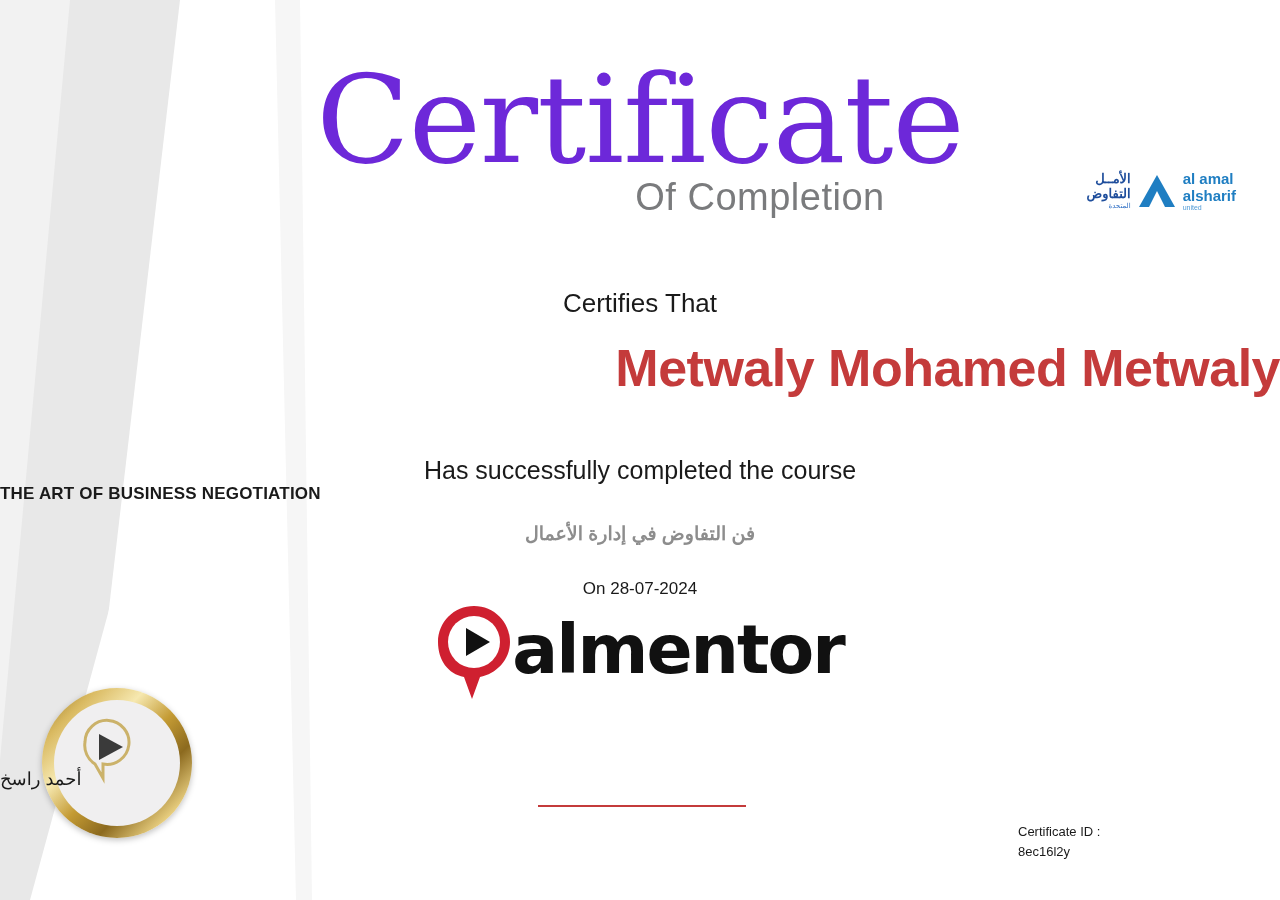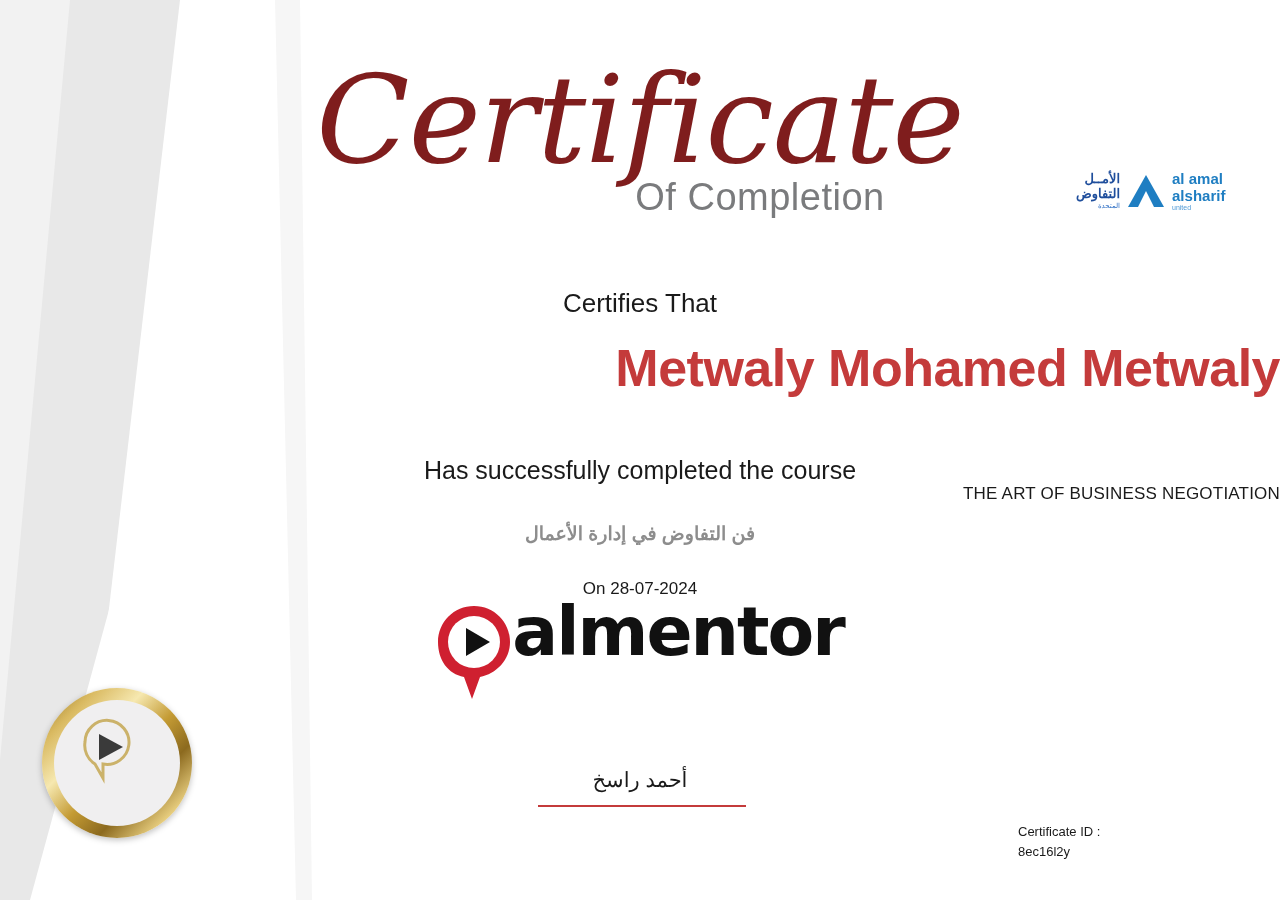--- a/index.html
+++ b/index.html
@@ -87,24 +87,23 @@
   
   .title-wrap {
     position: absolute;
     left: 0;
     top: 58px;
     width: 1280px;
     text-align: center;
   }
   .title-script {
     font-family: "DejaVu Serif", serif;
-    font-style: italic;
     font-size: 122px;
     line-height: 1.02;
-    color: #7f1d1d;
+    color: #6d28d9;
     letter-spacing: -1px;
     font-weight: 400;
   }
   .title-sub {
     margin-top: -6px;
     font-family: "Liberation Sans", sans-serif;
     font-size: 38px;
     color: #7a7b7d;
     letter-spacing: 0.5px;
     padding-left: 240px;
@@ -112,20 +111,21 @@
 
   
   .partner-logo {
     position: absolute;
     right: 44px;
     top: 168px;
     width: 160px;
     height: 46px;
     display: flex;
     align-items: center;
+    justify-content: flex-end;
     gap: 6px;
   }
   .partner-ar {
     text-align: right;
     color: #1f4e9c;
     font-size: 13px;
     font-weight: bold;
     line-height: 1.15;
     direction: rtl;
   }
@@ -175,24 +175,24 @@
     text-align: center;
     font-size: 25px;
     color: #1a1a1a;
     margin-top: 44px;
   }
   .course-en {
     position: absolute;
     left: 0;
     top: 484px;
     width: 1280px;
-    text-align: right;
+    text-align: left;
     font-size: 17px;
     color: #1a1a1a;
-    font-weight: normal;
+    font-weight: bold;
     letter-spacing: 0.2px;
   }
   .course-ar {
     position: absolute;
     left: 0;
     top: 522px;
     width: 1280px;
     text-align: center;
     font-size: 19px;
     color: #8d8d8d;
@@ -209,20 +209,21 @@
     color: #1a1a1a;
   }
 
   
   .almentor {
     position: absolute;
     left: 0;
     top: 604px;
     width: 1280px;
     display: flex;
+    align-items: center;
     justify-content: center;
   }
   .almentor-mark {
     width: 76px;
     height: 98px;
     margin-right: 4px;
   }
   .almentor-word {
     font-family: "DejaVu Sans", sans-serif;
     font-size: 68px;
@@ -233,22 +234,22 @@
     margin-left: -4px;
     margin-top: -6px;
   }
 
   
   .signature {
     position: absolute;
     left: 0;
     top: 768px;
     width: 1280px;
-    text-align: center;
-    font-size: 21px;
+    text-align: left;
+    font-size: 18px;
     color: #1a1a1a;
     direction: rtl;
   }
   .signature-rule {
     position: absolute;
     left: 538px;
     top: 805px;
     width: 208px;
     height: 2px;
     background: #c43b3b;

